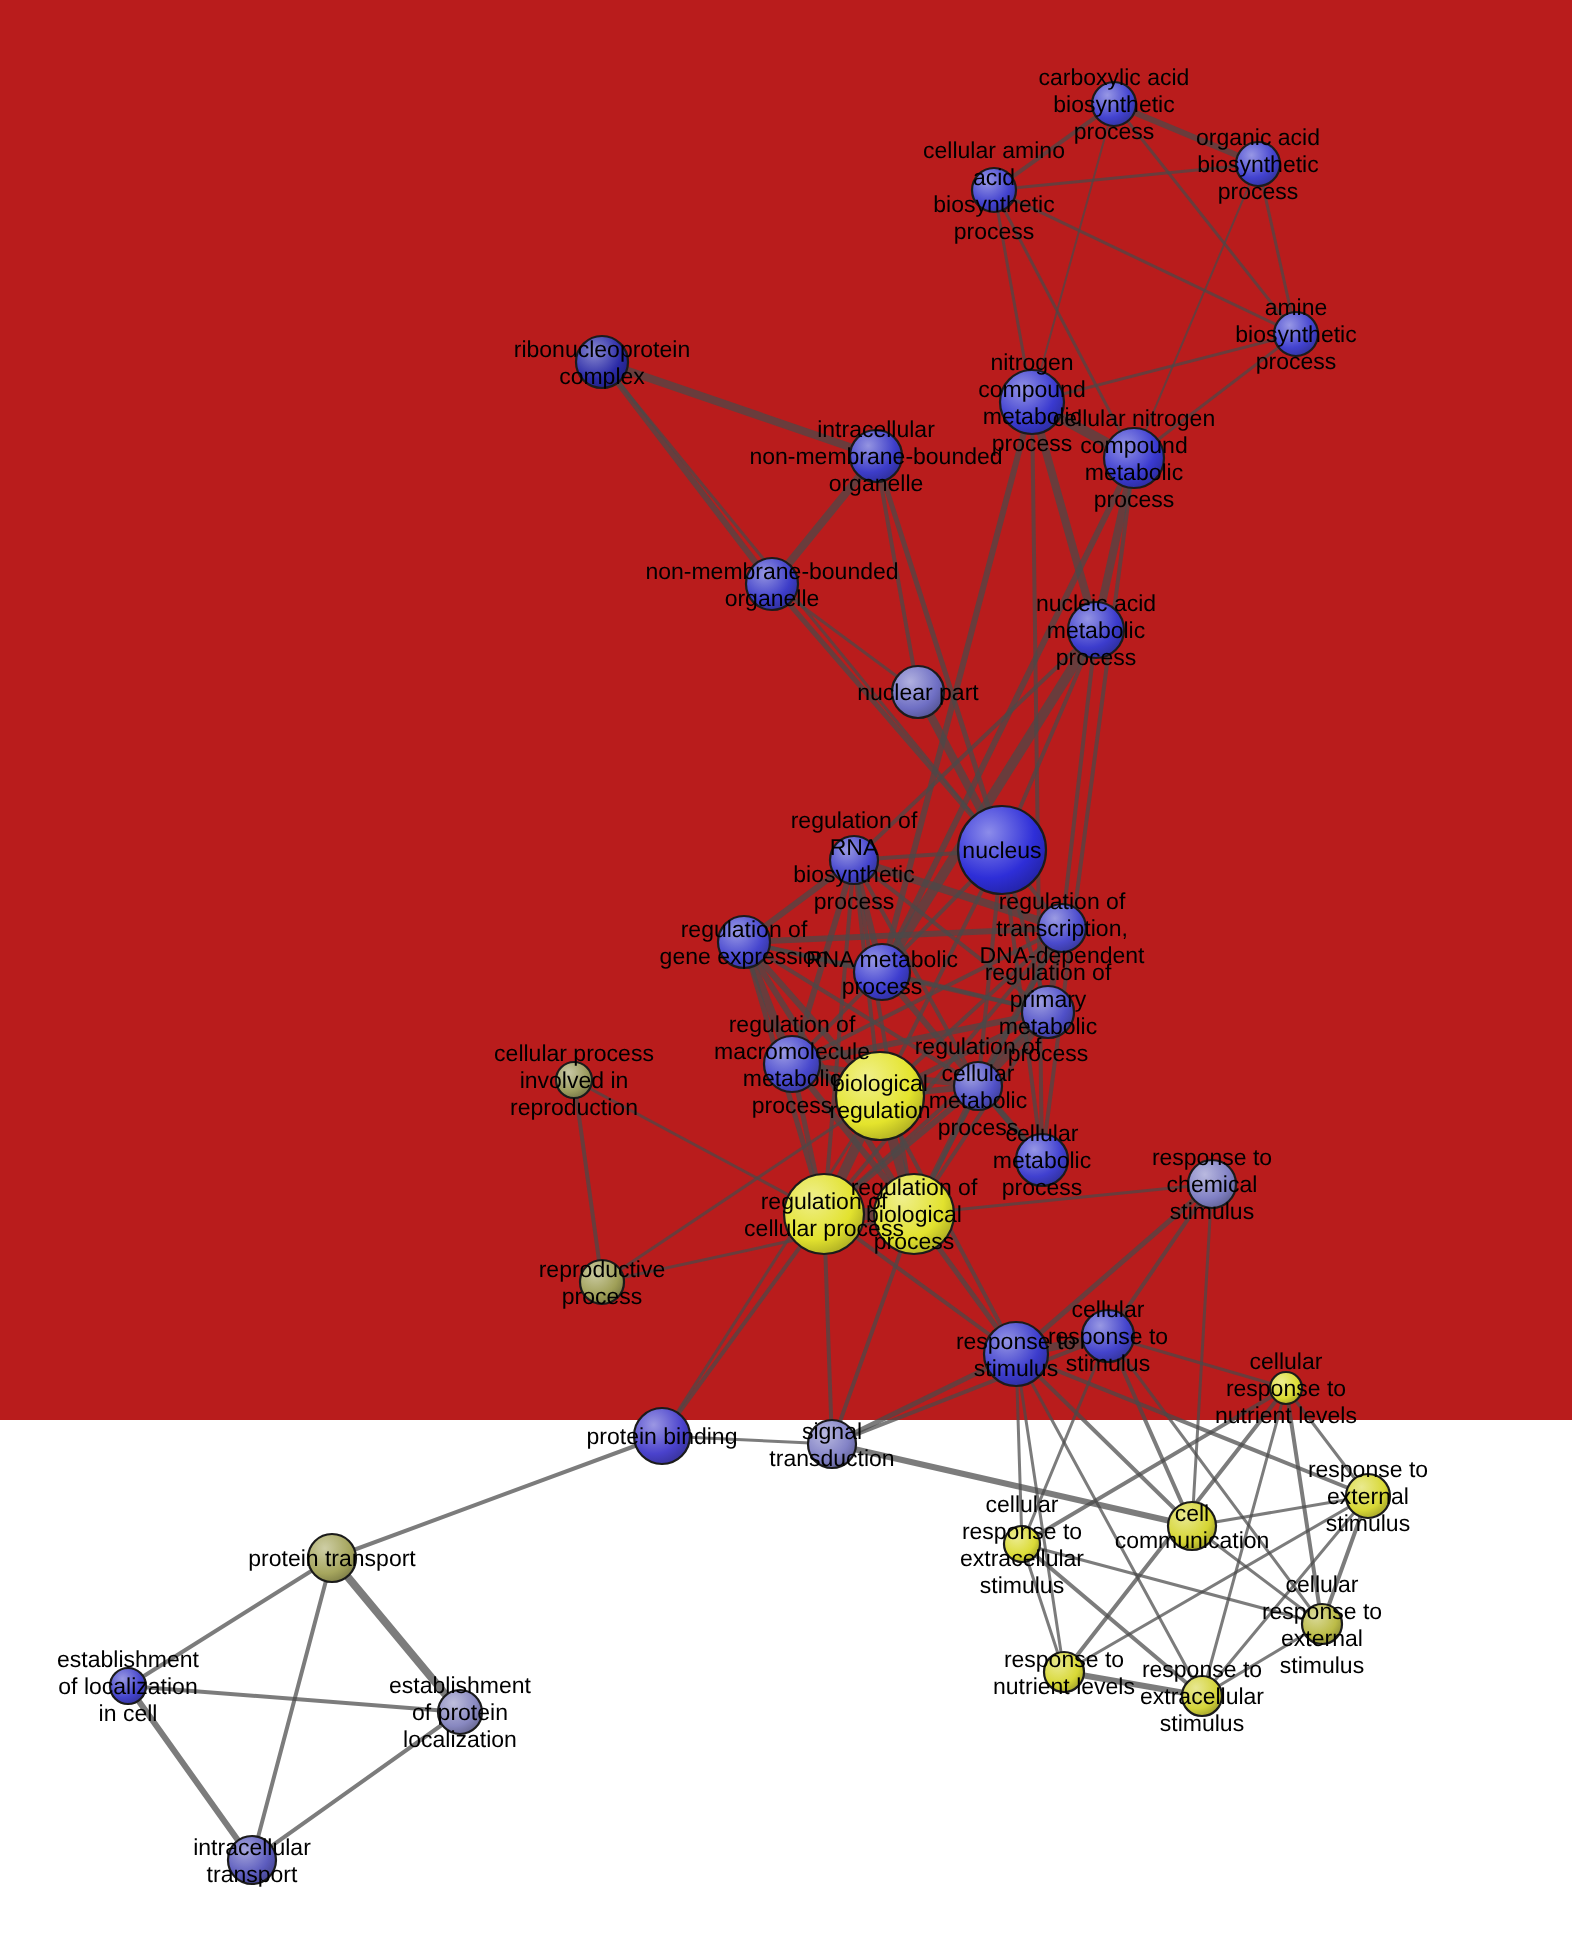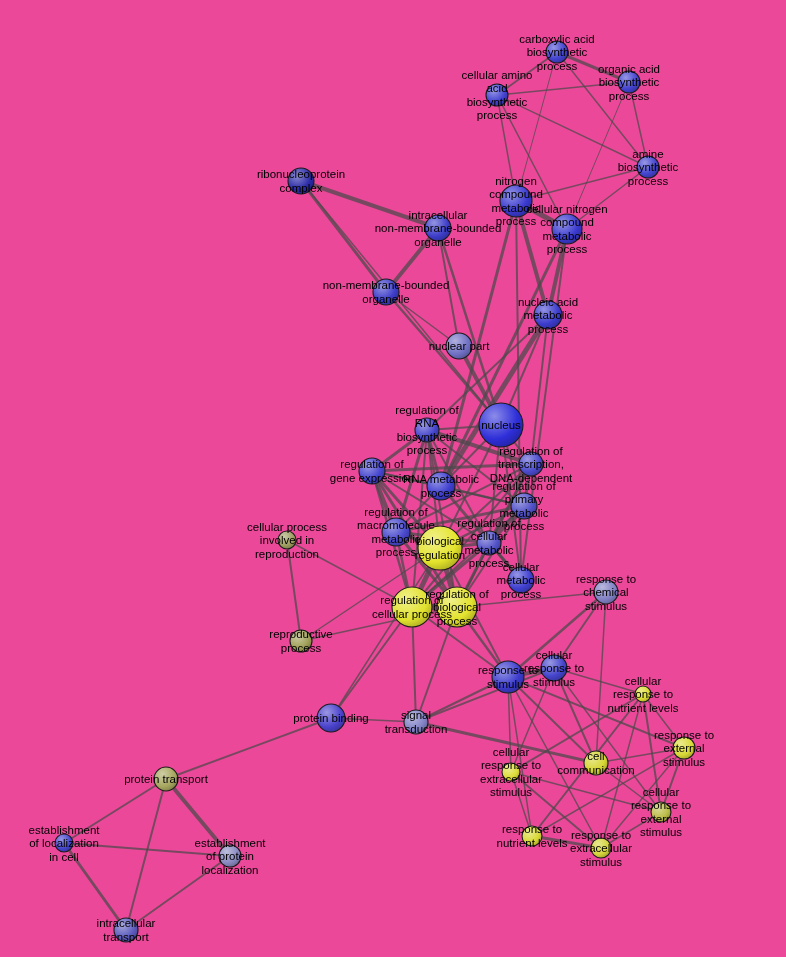--- a/index.html
+++ b/index.html
@@ -5,23 +5,23 @@
   html, body {
     margin: 0;
     padding: 0;
     background: #ffffff;
     width: 786px;
     height: 971px;
     overflow: hidden;
   }
   .graph-wrap {
     width: 786px;
-    height: 957px;
+    height: 710px;
     position: relative;
-    background: #ec4899;
+    background: #b91c1c;
   }
   svg { display: block; }
   svg text {
     font-family: "Liberation Sans", "DejaVu Sans", sans-serif;
     pointer-events: none;
   }
 </style>
 </head>
 <body>
 

